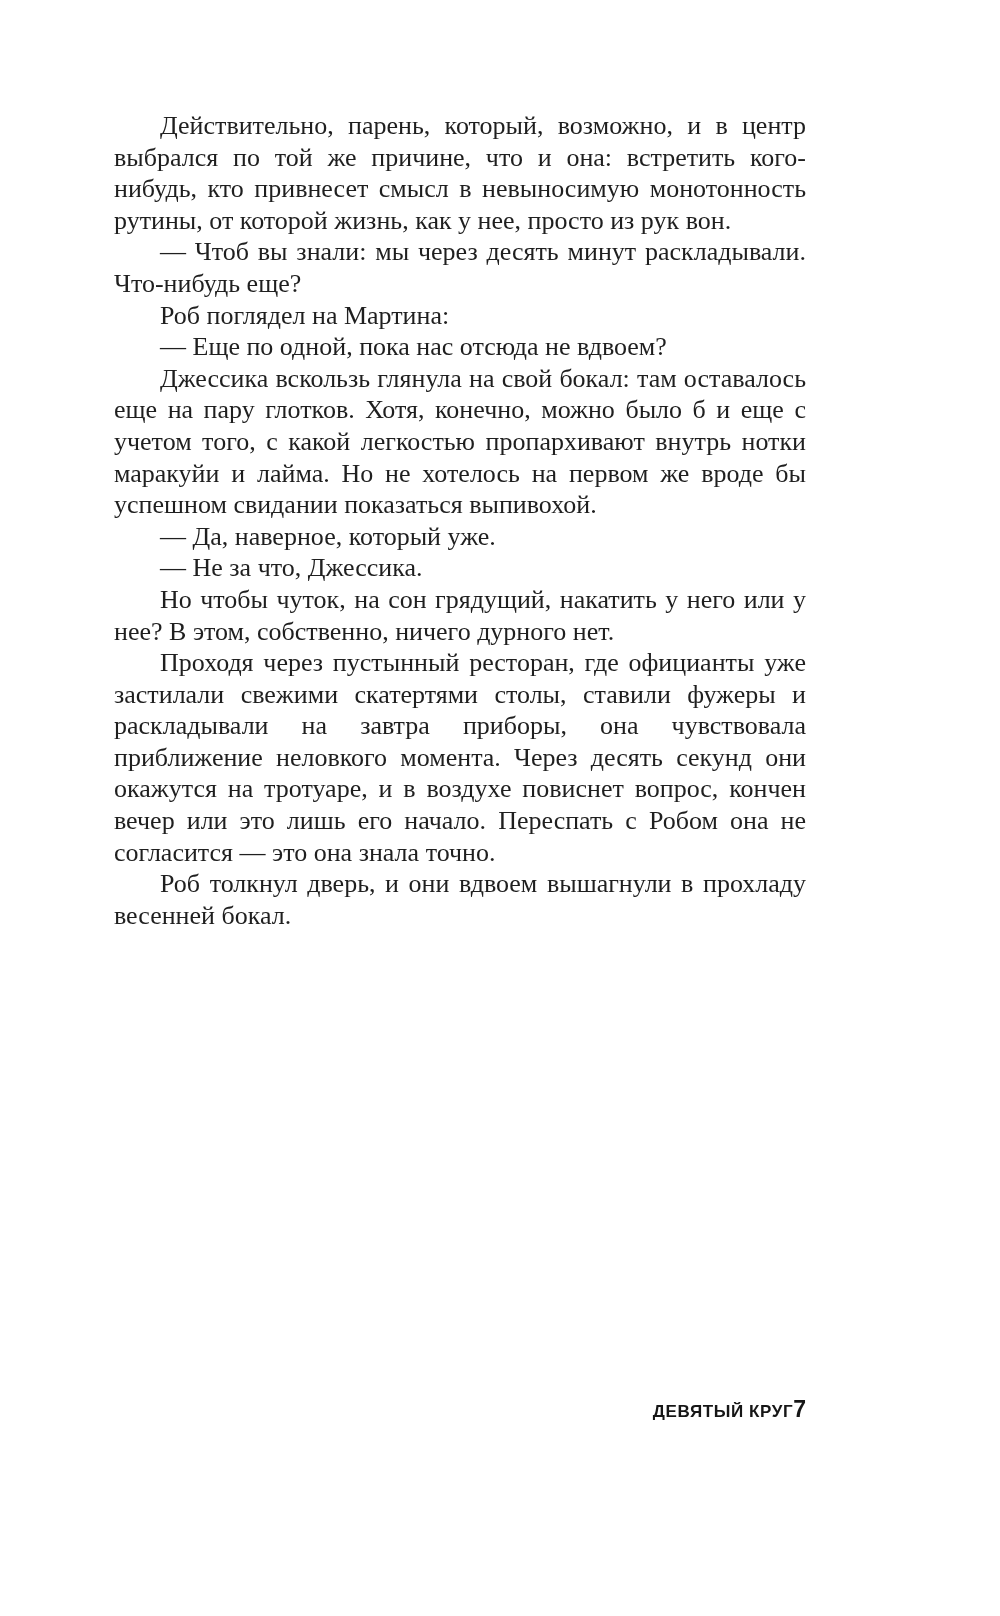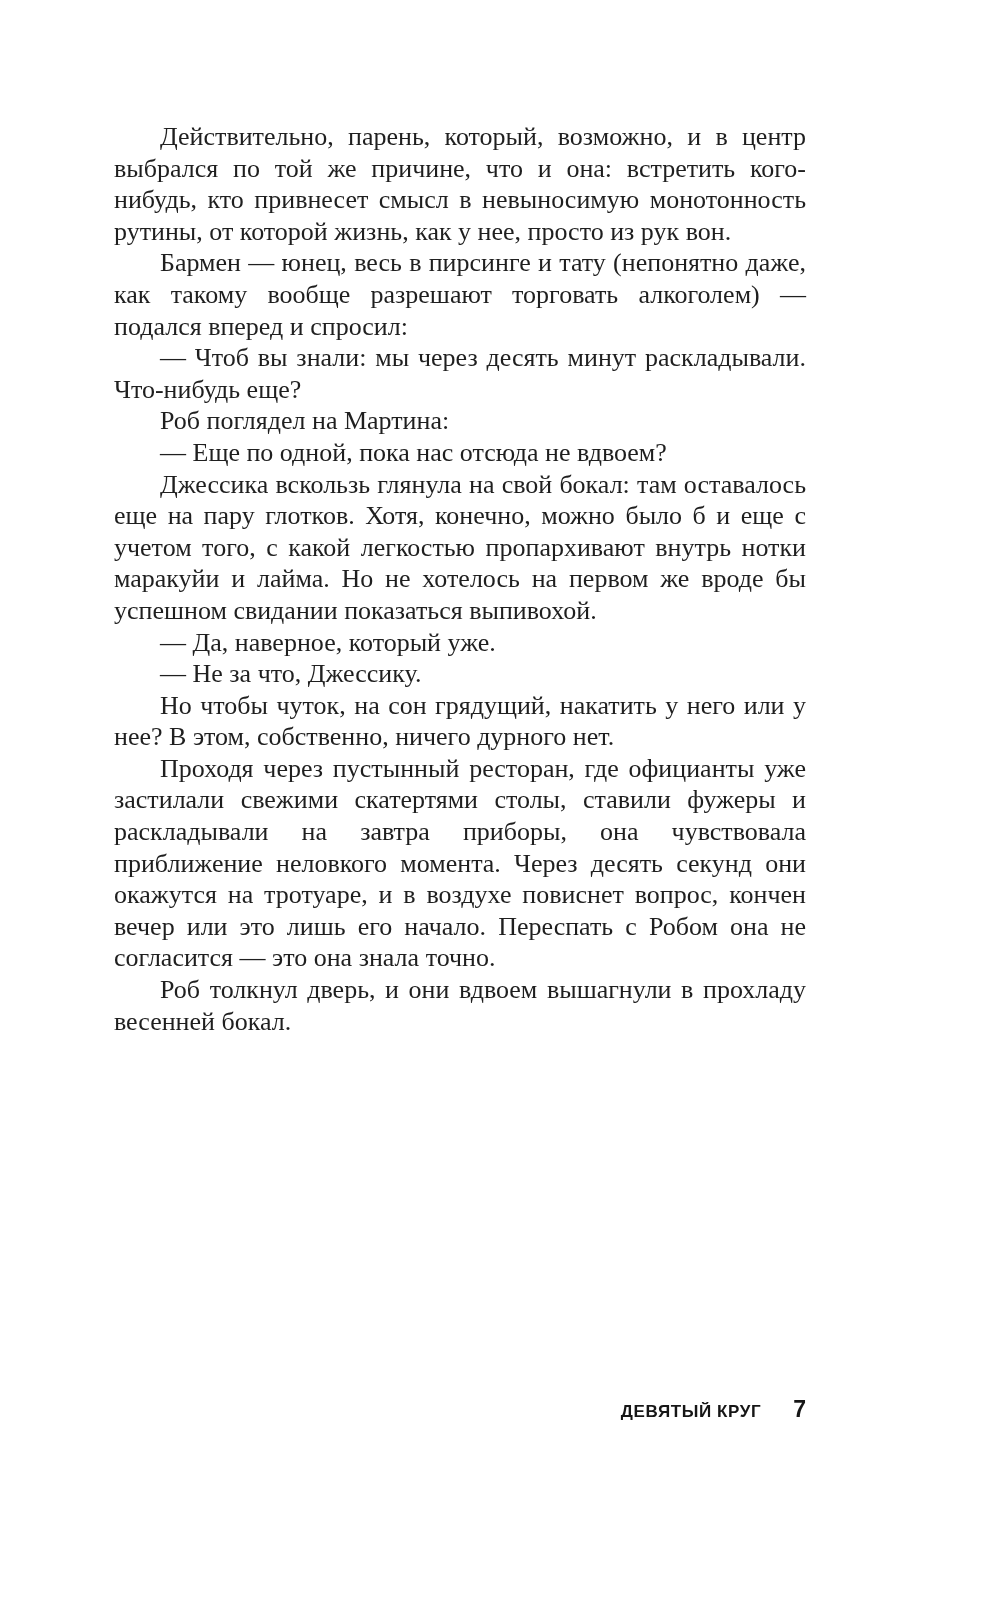--- a/index.html
+++ b/index.html
@@ -10,67 +10,66 @@
   .page {
     position: relative;
     width: 1000px;
     height: 1616px;
     background: #ffffff;
     overflow: hidden;
   }
   .text-block {
     position: absolute;
     left: 114px;
-    top: 121px;
+    top: 110px;
     width: 692px;
     font-family: "Liberation Serif", "DejaVu Serif", serif;
     font-size: 26px;
     line-height: 31.6px;
     color: #1f1f1f;
     text-align: justify;
   }
   .text-block p {
     margin: 0;
     padding: 0;
     text-indent: 46px;
   }
   .page-footer {
     position: absolute;
     right: 194px;
     top: 1396px;
     display: flex;
     align-items: baseline;
-    gap: 32px;
+    gap: 0;
     font-family: "Liberation Sans", "DejaVu Sans", sans-serif;
     color: #161616;
   }
   .footer-title {
     font-size: 17px;
     font-weight: 700;
     letter-spacing: 0.6px;
   }
   .footer-page-number {
     font-size: 23px;
     font-weight: 700;
   }
 </style>
 </head>
 <body>
 
 <div class="page">
 
   <div class="text-block">
     <p>Действительно, парень, который, возможно, и в центр выбрался по той же причине, что и она: встретить кого-нибудь, кто привнесет смысл в невыносимую монотонность рутины, от которой жизнь, как у нее, просто из рук вон.</p>
-    <p>Бармен — юнец, весь в пирсинге и тату (непонятно даже, как такому вообще разрешают торговать алкоголем) — подался вперед и спросил:</p>
     <p>— Чтоб вы знали: мы через десять минут раскладывали. Что-нибудь еще?</p>
     <p>Роб поглядел на Мартина:</p>
     <p>— Еще по одной, пока нас отсюда не вдвоем?</p>
     <p>Джессика вскользь глянула на свой бокал: там оставалось еще на пару глотков. Хотя, конечно, можно было б и еще с учетом того, с какой легкостью пропархивают внутрь нотки маракуйи и лайма. Но не хотелось на первом же вроде бы успешном свидании показаться выпивохой.</p>
     <p>— Да, наверное, который уже.</p>
-    <p>— Не за что, Джессику.</p>
+    <p>— Не за что, Джессика.</p>
     <p>Но чтобы чуток, на сон грядущий, накатить у него или у нее? В этом, собственно, ничего дурного нет.</p>
     <p>Проходя через пустынный ресторан, где официанты уже застилали свежими скатертями столы, ставили фужеры и раскладывали на завтра приборы, она чувствовала приближение неловкого момента. Через десять секунд они окажутся на тротуаре, и в воздухе повиснет вопрос, кончен вечер или это лишь его начало. Переспать с Робом она не согласится — это она знала точно.</p>
     <p>Роб толкнул дверь, и они вдвоем вышагнули в прохладу весенней бокал.</p>
   </div>
 
   <div class="page-footer">
     <span class="footer-title">ДЕВЯТЫЙ КРУГ</span>
     <span class="footer-page-number">7</span>
   </div>
 

